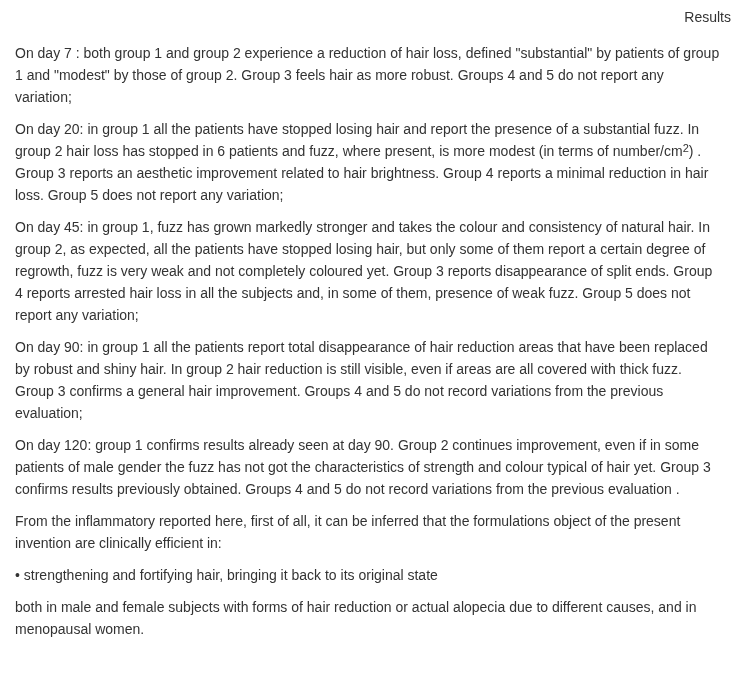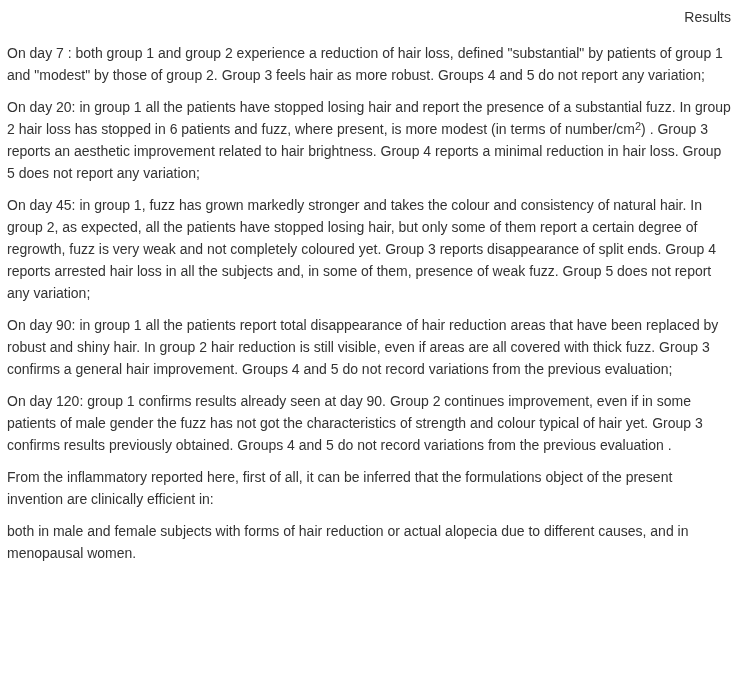--- a/index.html
+++ b/index.html
@@ -13,21 +13,21 @@
     min-height: 676px;
     padding: 6px 7px 10px 7px;
     font-family: "Liberation Sans", sans-serif;
     font-size: 14px;
     line-height: 22px;
     color: #333333;
     background: #ffffff;
     text-align: left;
   }
   .doc p {
-    margin: 10px 0;
+    margin: 10px 8px;
   }
   .doc p.title {
     margin: 0 0 14px 0;
     text-align: right;
   }
   sup {
     font-size: 11px;
     line-height: 0;
     vertical-align: 4px;
   }
@@ -45,15 +45,16 @@
   <p>On day 45: in group 1, fuzz has grown markedly stronger and takes the colour and consistency of natural hair. In group 2, as expected, all the patients have stopped losing hair, but only some of them report a certain degree of regrowth, fuzz is very weak and not completely coloured yet. Group 3 reports disappearance of split ends. Group 4 reports arrested hair loss in all the subjects and, in some of them, presence of weak fuzz. Group 5 does not report any variation;</p>
 
   <p>On day 90: in group 1 all the patients report total disappearance of hair reduction areas that have been replaced by robust and shiny hair. In group 2 hair reduction is still visible, even if areas are all covered with thick fuzz. Group 3 confirms a general hair improvement. Groups 4 and 5 do not record variations from the previous evaluation;</p>
 
   <p>On day 120: group 1 confirms results already seen at day 90. Group 2 continues improvement, even if in some patients of male gender the fuzz has not got the characteristics of strength and colour typical of hair yet. Group 3 confirms results previously obtained. Groups 4 and 5 do not record variations from the previous evaluation .</p>
 
 
   <p>From the inflammatory reported here, first of all, it can be inferred that the formulations object of the present invention are clinically efficient in:</p>
 
 
+  <p>• strengthening and fortifying hair, bringing it back to its original state</p>
 
   <p>both in male and female subjects with forms of hair reduction or actual alopecia due to different causes, and in menopausal women.</p>
 </div>
 
 </body></html>

